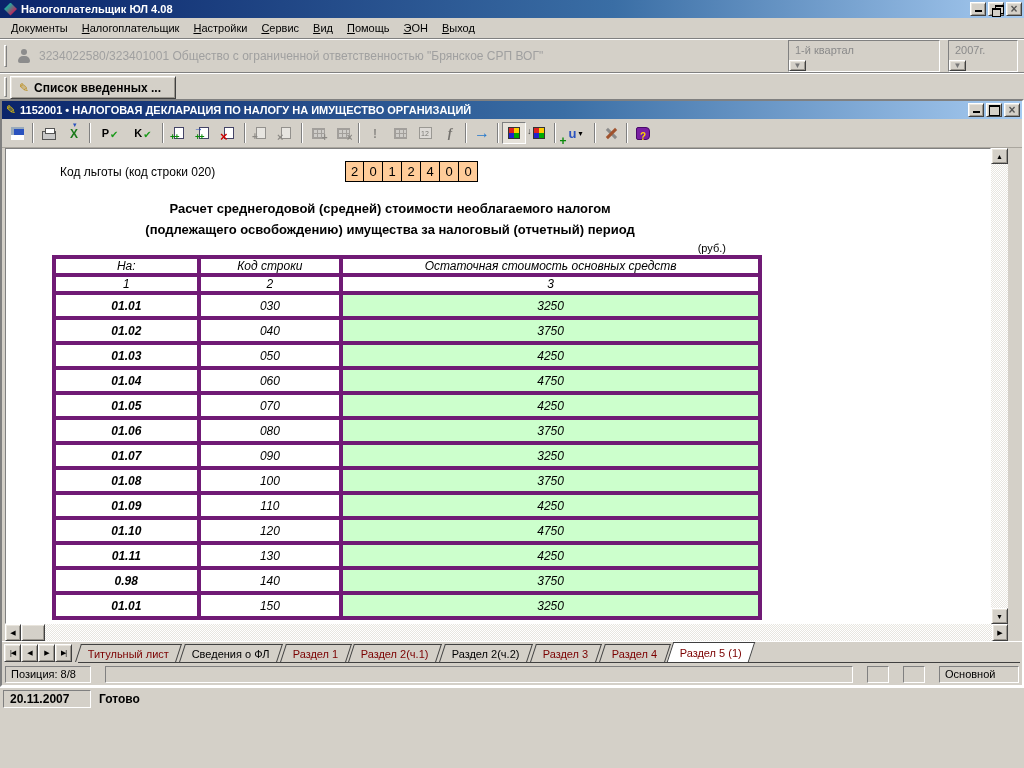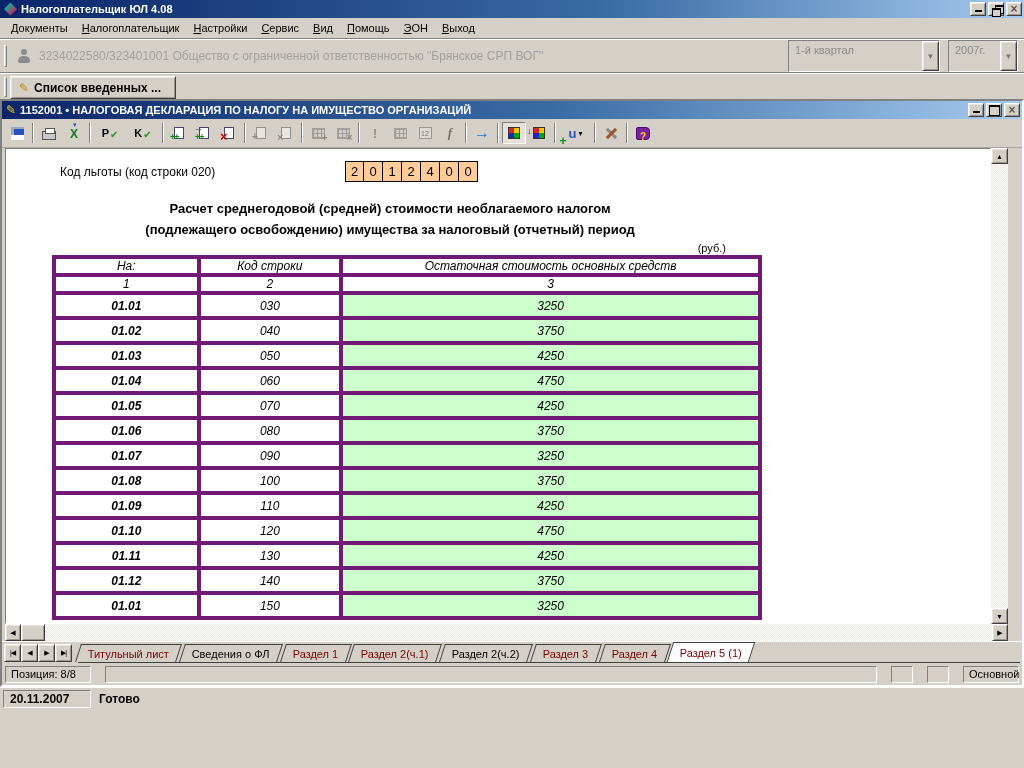--- a/index.html
+++ b/index.html
@@ -30,21 +30,21 @@
   .menu-item { padding:3px 7px; white-space:nowrap; }
   .menu-item u { text-decoration:underline; }
 
   
   .tpbar { height:33px; display:flex; align-items:center; border-top:1px solid #fff; padding:3px 6px 3px 2px; }
   .grip { width:3px; height:22px; border:1px solid; border-color:#ffffff #808080 #808080 #ffffff; margin:0 4px 0 2px; }
   .person-icon { width:14px; height:15px; position:relative; margin:0 8px 0 6px; }
   .person-icon::before { content:""; position:absolute; top:0; left:4px; width:6px; height:6px; border-radius:50%; background:#8c8c8c; }
   .person-icon::after { content:""; position:absolute; bottom:1px; left:1px; width:12px; height:7px; border-radius:5px 5px 2px 2px; background:#8c8c8c; }
   .tp-text { color:#a0a0a0; flex:1; white-space:nowrap; overflow:hidden; font-size:12px; }
-  .combo { height:32px; display:flex; align-items:stretch; border:1px solid; border-color:#808080 #ffffff #ffffff #808080; background:#d4d0c8; margin-left:8px; }
+  .combo { height:32px; display:flex; align-items:stretch; border:1px solid; border-color:#808080 #ffffff #ffffff #808080; background:#d4d0c8; margin-left:8px;flex-direction:column; }
   .combo .cval { padding:3px 6px; color:#8a8a8a; flex:1; white-space:nowrap; font-size:11px; }
   .combo .cbtn { width:17px; display:flex; align-items:center; justify-content:center; color:#777; font-size:8px; }
   .combo.period { width:152px; } .combo.year { width:70px; }
 
   
   .doctabrow { height:27px; border-top:1px solid #808080; box-shadow:inset 0 1px 0 #fff; display:flex; align-items:flex-end; padding:2px 0 0 2px; }
   .doctab-grip { width:3px; height:20px; border:1px solid; border-color:#ffffff #808080 #808080 #ffffff; margin:0 3px 2px 2px; }
   .doctab { height:23px; display:flex; align-items:center; gap:5px; padding:0 14px 0 8px; font-weight:bold; font-size:12px; }
   .pencil-icon { color:#b8860b; font-size:12px; }
 
@@ -137,21 +137,21 @@
   .btab { height:18px; border:1px solid #404040; border-bottom:none; background:#d4d0c8; transform:skewX(-18deg); margin-right:3px; padding:0 9px; display:flex; align-items:center; }
   .btab span { transform:skewX(18deg); font-size:11px; white-space:nowrap; }
   .btab.active { background:#ffffff; height:20px; }
 
   
   .statusrow { height:22px; display:flex; align-items:center; gap:14px; padding:2px 3px; flex:none; }
   .statusrow .cell { height:17px; display:flex; align-items:center; padding:0 5px; font-size:11px; }
   .pos-cell { width:86px; flex:none; }
   .long-cell { flex:1; }
   .small-cell { width:22px; flex:none; }
-  .mode-cell { width:56px; flex:none; }
+  .mode-cell { width:80px; flex:none; }
 
   .appstatus { height:23px; display:flex; align-items:center; border-top:1px solid #fff; padding:2px 3px; gap:8px; }
   .date-cell { width:88px; height:18px; display:flex; align-items:center; padding:0 6px; font-weight:bold; font-size:12px; }
   .ready-text { font-size:12px; font-weight:bold; }
 </style>
 </head>
 <body>
 
 <div class="titlebar">
   <span class="app-icon"></span>
@@ -389,21 +389,21 @@
                 <td class="c1">01.10</td>
                 <td class="c2">120</td>
                 <td class="c3">4750</td>
               </tr>
               <tr class="drow">
                 <td class="c1">01.11</td>
                 <td class="c2">130</td>
                 <td class="c3">4250</td>
               </tr>
               <tr class="drow">
-                <td class="c1">01.12</td>
+                <td class="c1">0.98</td>
                 <td class="c2">140</td>
                 <td class="c3">3750</td>
               </tr>
               <tr class="drow">
                 <td class="c1">01.01</td>
                 <td class="c2">150</td>
                 <td class="c3">3250</td>
               </tr>
             </tbody>
         </table>

